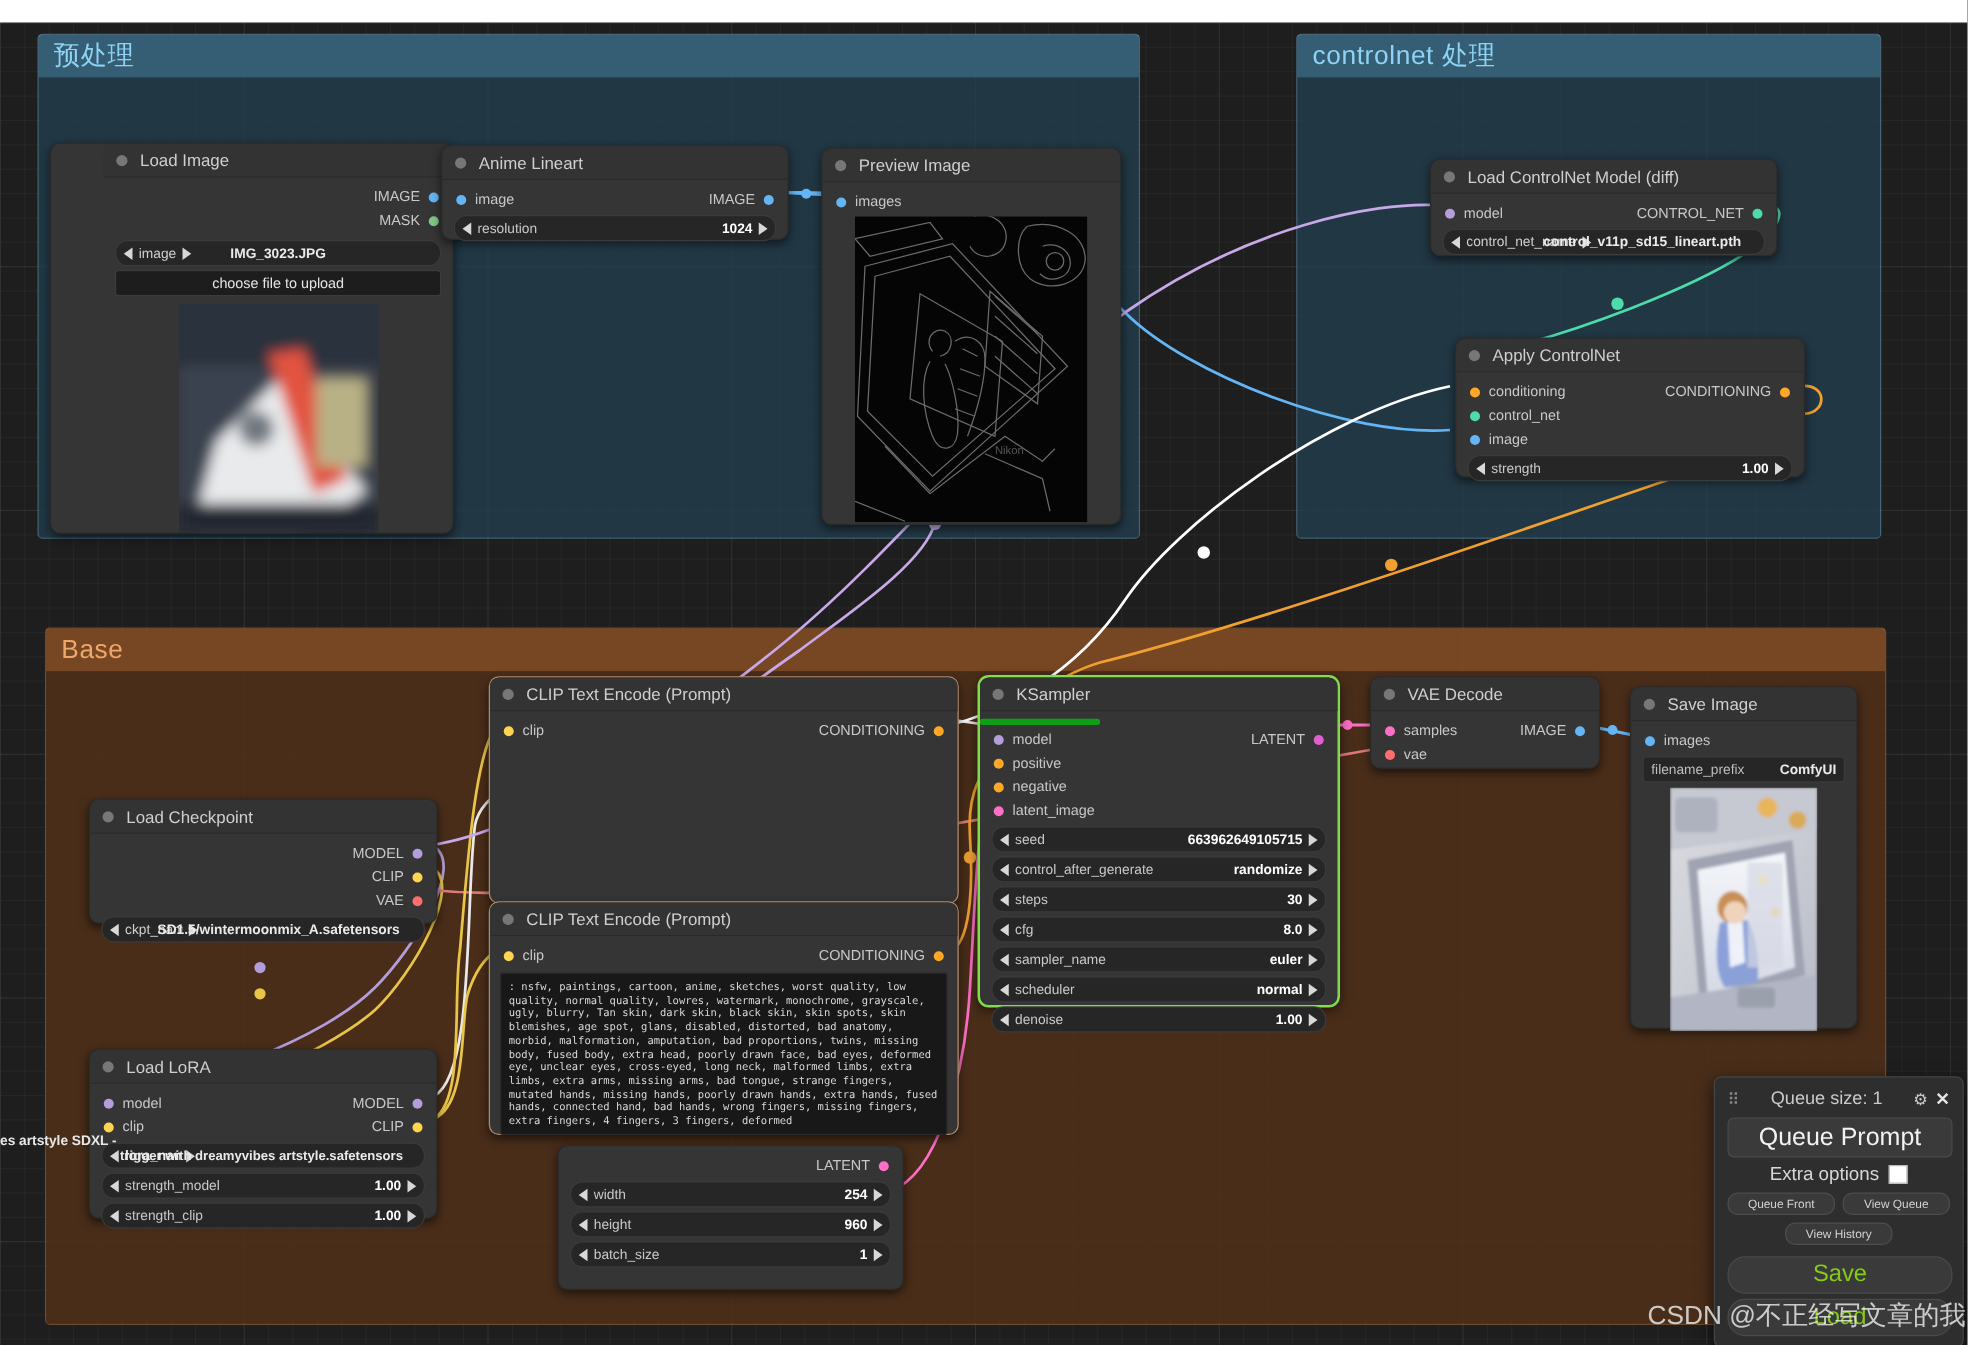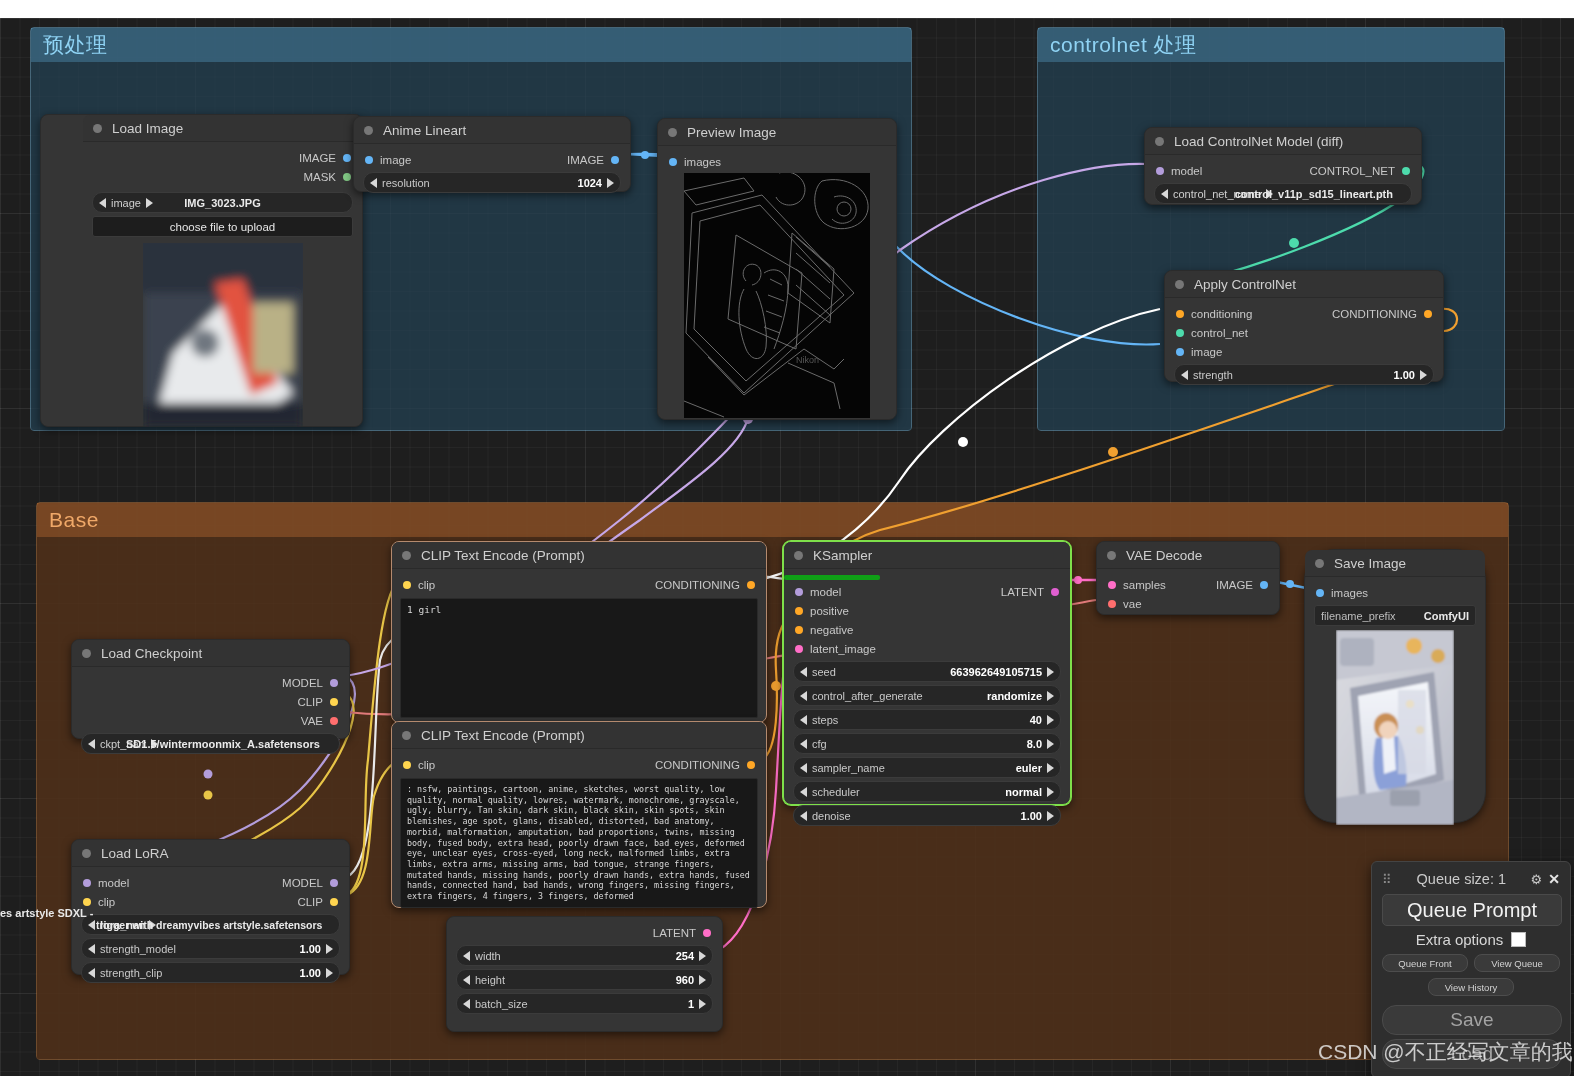--- a/index.html
+++ b/index.html
@@ -85,21 +85,21 @@
           border-radius:5px;color:#f2f2f2;font-size:20px;display:flex;align-items:center;justify-content:center;}
   .extrarow{display:flex;align-items:center;justify-content:center;gap:8px;margin-top:5px;}
   .extrarow span{font-size:15px;color:#d7d7d7;}
   .chk{width:13px;height:13px;background:#fff;border:1px solid #bbb;}
   .smrow{display:flex;gap:6px;margin-top:6px;}
   .smbtn{flex:1;height:16px;background:#3a3a3a;border:1px solid #4d4d4d;border-radius:8px;
          color:#d2d2d2;font-size:9.5px;display:flex;align-items:center;justify-content:center;}
   .smrow.center{justify-content:center;}
   .smrow.center .smbtn{flex:0 0 auto;padding:0 16px;}
   .midbtn{margin-top:9px;width:100%;height:28px;background:#3a3a3a;border:1px solid #4a4a4a;
-          border-radius:14px;color:#a3a3a3;font-size:19px;display:flex;align-items:center;justify-content:center;}
+          border-radius:14px;color:#84cc16;font-size:19px;display:flex;align-items:center;justify-content:center;}
   .midbtn.two{margin-top:4px;}
 
   .watermark{position:absolute;font-size:21px;color:rgba(235,235,235,.82);white-space:nowrap;}
 </style>
 </head>
 <body>
 
 <div id="canvas">
   <div class="grid"></div>
   <div class="topstrip"></div>
@@ -356,21 +356,20 @@
       <div class="slotrow">
         <div class="sl">
           <span class="dot" style="background:#ffd54f;"></span>
           <span class="slabel">clip</span>
         </div>
         <div class="sr">
           <span class="slabel">CONDITIONING</span>
           <span class="dot" style="background:#ffa726;"></span>
         </div>
       </div>
-      <div class="textarea pos" style="height:108px;">1 girl</div>
     </div>
   </div>
 
   <div class="node selw" style="left:391px;top:721px;width:374px;height:185px;">
     <div class="title">
       <span class="tdot"></span>
       <span class="tname">CLIP Text Encode (Prompt)</span>
     </div>
     <div class="body">
       <div class="slotrow">
@@ -511,21 +510,21 @@
       </div>
       <div class="widget np">
         <span class="arrowL"></span>
         <span class="wl">control_after_generate</span>
         <span class="wv">randomize</span>
         <span class="arrowR"></span>
       </div>
       <div class="widget np">
         <span class="arrowL"></span>
         <span class="wl">steps</span>
-        <span class="wv">40</span>
+        <span class="wv">30</span>
         <span class="arrowR"></span>
       </div>
       <div class="widget np">
         <span class="arrowL"></span>
         <span class="wl">cfg</span>
         <span class="wv">8.0</span>
         <span class="arrowR"></span>
       </div>
       <div class="widget np">
         <span class="arrowL"></span>
@@ -595,21 +594,21 @@
       </div>
       <div class="slotrow">
         <div class="sl">
           <span class="dot" style="background:#ff6e6e;"></span>
           <span class="slabel">vae</span>
         </div>
       </div>
     </div>
   </div>
 
-  <div class="node" style="left:1304px;top:549px;width:180px;height:272px;border-radius:31px;">
+  <div class="node" style="left:1304px;top:549px;width:180px;height:272px;">
     <div class="title">
       <span class="tdot"></span>
       <span class="tname">Save Image</span>
     </div>
     <div class="body">
       <div class="slotrow">
         <div class="sl">
           <span class="dot" style="background:#64b5f6;"></span>
           <span class="slabel">images</span>
         </div>

